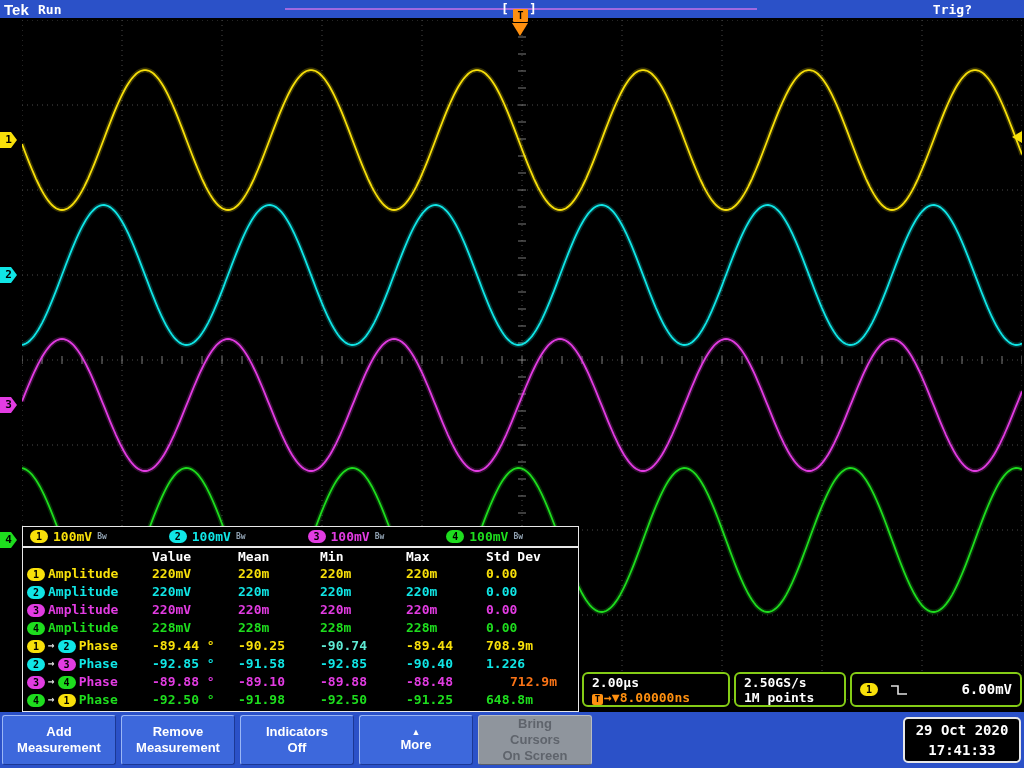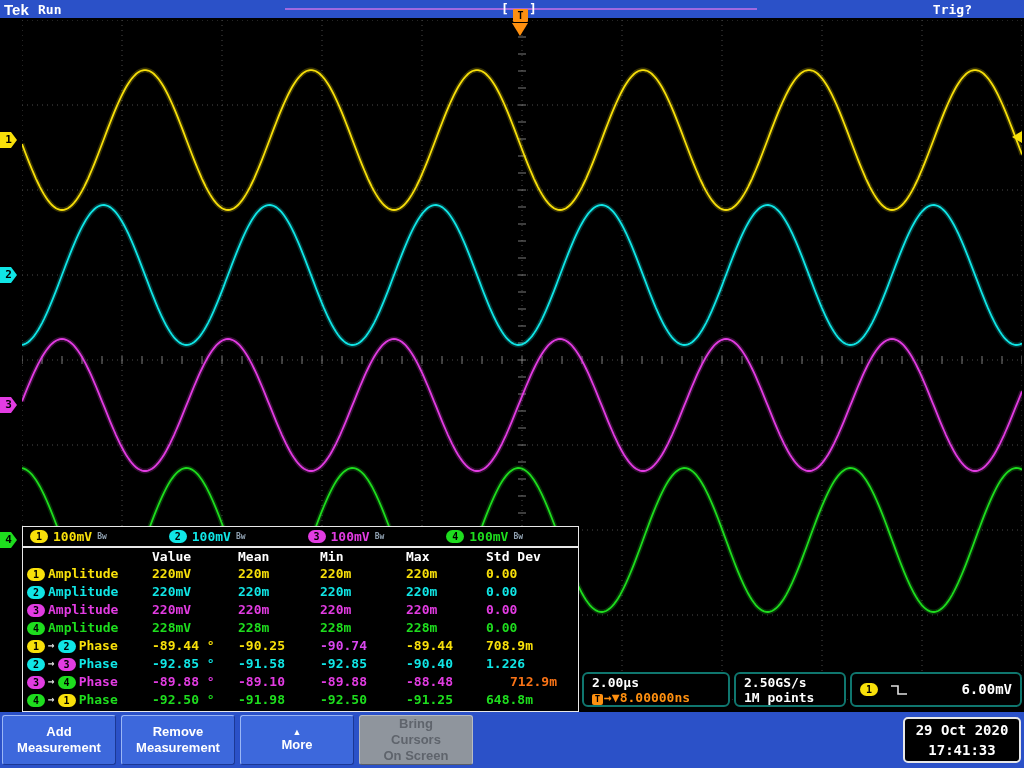--- a/index.html
+++ b/index.html
@@ -66,21 +66,21 @@
     font: bold 13px "DejaVu Sans Mono", monospace;
   }
   .mhead, .mrow { display: grid; grid-template-columns: 129px 86px 82px 86px 80px 92px; }
   .mhead { color: #fff; height: 17px; line-height: 17px; }
   .mrow { height: 18px; line-height: 18px; }
   .mlabel { display: flex; align-items: center; gap: 3px; padding-left: 4px; }
 
   
   .rbox {
     position: absolute; top: 672px; height: 35px; background: #000; z-index: 6;
-    border: 2px solid #0f766e; border-radius: 6px; color: #fff;
+    border: 2px solid #84cc16; border-radius: 6px; color: #fff;
     font: bold 13px/15px "DejaVu Sans Mono", monospace; padding: 1px 8px;
   }
   #hbox { left: 582px; width: 148px; }
   #abox { left: 734px; width: 112px; }
   #tbox { left: 850px; width: 172px; display: flex; align-items: center; gap: 12px; font-size: 14px; }
   .orange { color: var(--orange, #ff9010); }
   .tico {
     display: inline-block; width: 11px; height: 11px; background: var(--orange, #ff9010);
     color: #000; font: bold 9px/11px "DejaVu Sans Mono", monospace; text-align: center;
     border-radius: 2px; margin-right: 1px;
@@ -325,21 +325,21 @@
     </div>
     <div class="mrow">
       <span class="mlabel">
         <span class="oval" style="background: rgb(248, 224, 10);">1</span>
         <span style="color: rgb(221, 221, 221); font-size: 11px;">→</span>
         <span class="oval" style="background: rgb(16, 230, 230);">2</span>
         <span style="color: rgb(248, 224, 10);">Phase</span>
       </span>
       <span style="color: rgb(248, 224, 10);">-89.44 °</span>
       <span style="color: rgb(248, 224, 10);">-90.25</span>
-      <span style="color: #d946ef;">-90.74</span>
+      <span style="color: #5eead4;">-90.74</span>
       <span style="color: rgb(248, 224, 10);">-89.44</span>
       <span style="color: rgb(248, 224, 10);">708.9m</span>
     </div>
     <div class="mrow">
       <span class="mlabel">
         <span class="oval" style="background: rgb(16, 230, 230);">2</span>
         <span style="color: rgb(221, 221, 221); font-size: 11px;">→</span>
         <span class="oval" style="background: rgb(226, 60, 226);">3</span>
         <span style="color: rgb(16, 230, 230);">Phase</span>
       </span>
@@ -397,20 +397,24 @@
   <div class="mflex" id="menu-buttons">
   <div class="mbtn">
         <div>Add</div>
         <div>Measurement</div>
       </div>
       <div class="mbtn">
         <div>Remove</div>
         <div>Measurement</div>
       </div>
       <div class="mbtn">
+        <div>Indicators</div>
+        <div>Off</div>
+      </div>
+      <div class="mbtn">
         <div class="marrow">▲</div>
         <div>More</div>
       </div>
       <div class="mbtn disabled">
         <div>Bring</div>
         <div>Cursors</div>
         <div>On Screen</div>
       </div>
     </div>
 </div>

